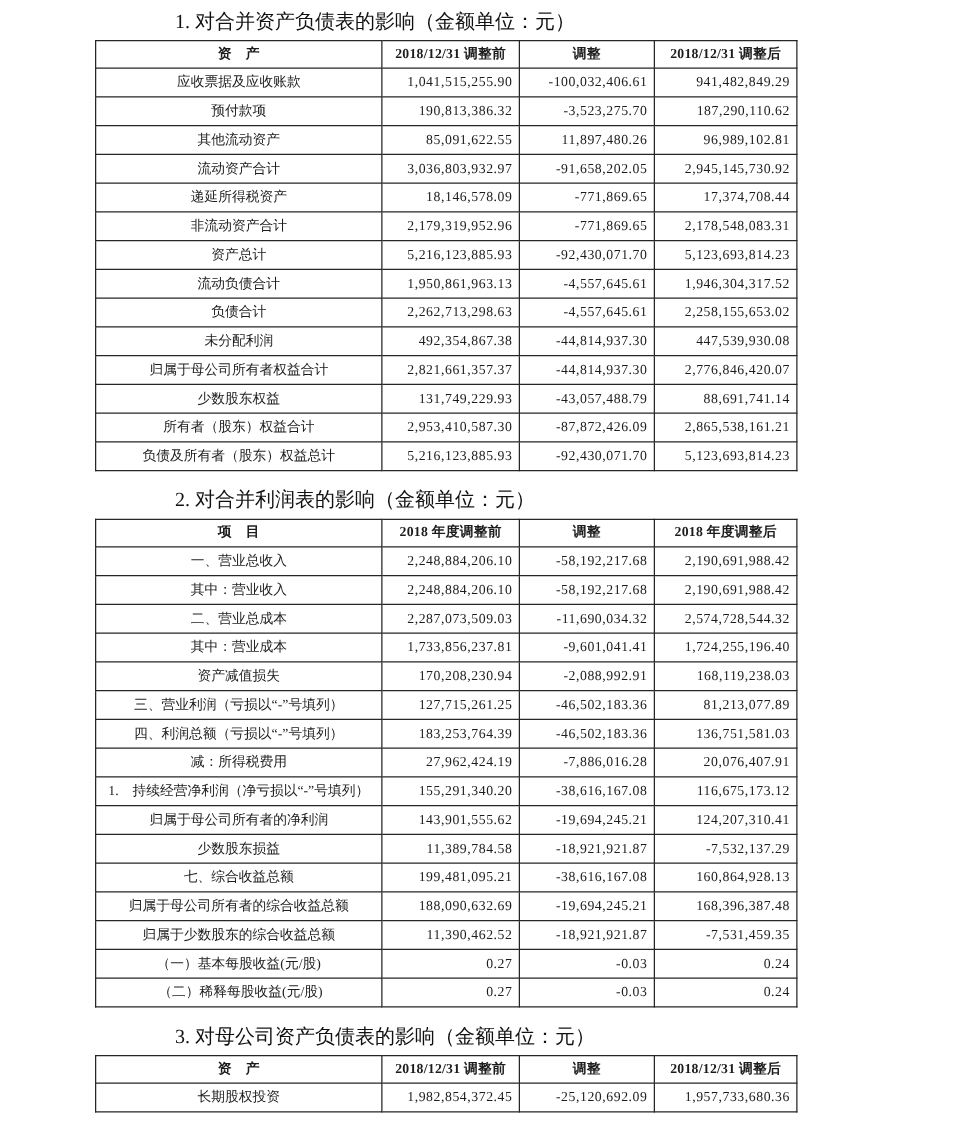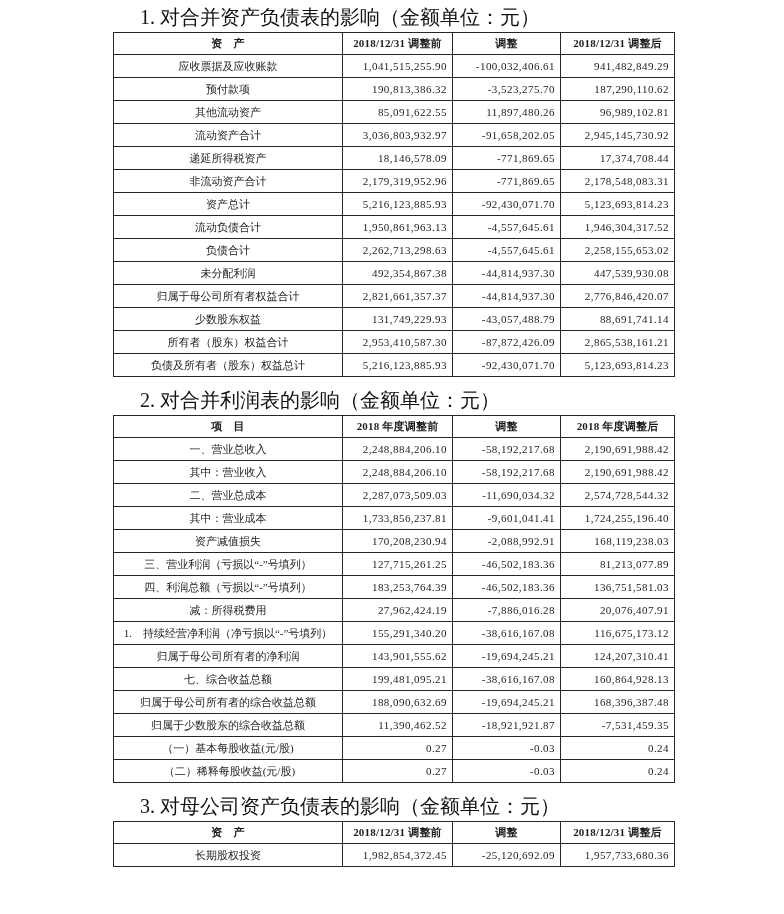--- a/index.html
+++ b/index.html
@@ -6,32 +6,32 @@
   .page {
     position: relative;
     width: 784px;
     height: 914px;
     overflow: hidden;
     background: #ffffff;
     color: #1c1c1c;
     font-family: "Liberation Serif", "DejaVu Serif", serif;
   }
   .section-title {
-    font-size: 20px;
+    font-size: 16px;
     font-weight: normal;
     line-height: 19px;
     margin: 0 0 5px 140px;
     color: #111111;
   }
   .mt-first  { padding-top: 8px; }
   .section + .section { margin-top: 14px; }
   table.impact {
     border-collapse: collapse;
     table-layout: fixed;
-    margin-left: 113px;
+    margin-left: 76px;
     width: 561px;
   }
   table.impact th, table.impact td {
     border: 1.5px solid #262626;
     font-size: 11px;
     line-height: 19px;
     overflow: hidden;
   }
   table.impact th {
     font-weight: bold;
@@ -234,20 +234,26 @@
             <td class="num">-38,616,167.08</td>
             <td class="num">116,675,173.12</td>
           </tr>
           <tr>
             <td class="label">归属于母公司所有者的净利润</td>
             <td class="num">143,901,555.62</td>
             <td class="num">-19,694,245.21</td>
             <td class="num">124,207,310.41</td>
           </tr>
           <tr>
+            <td class="label">少数股东损益</td>
+            <td class="num">11,389,784.58</td>
+            <td class="num">-18,921,921.87</td>
+            <td class="num">-7,532,137.29</td>
+          </tr>
+          <tr>
             <td class="label">七、综合收益总额</td>
             <td class="num">199,481,095.21</td>
             <td class="num">-38,616,167.08</td>
             <td class="num">160,864,928.13</td>
           </tr>
           <tr>
             <td class="label">归属于母公司所有者的综合收益总额</td>
             <td class="num">188,090,632.69</td>
             <td class="num">-19,694,245.21</td>
             <td class="num">168,396,387.48</td>

